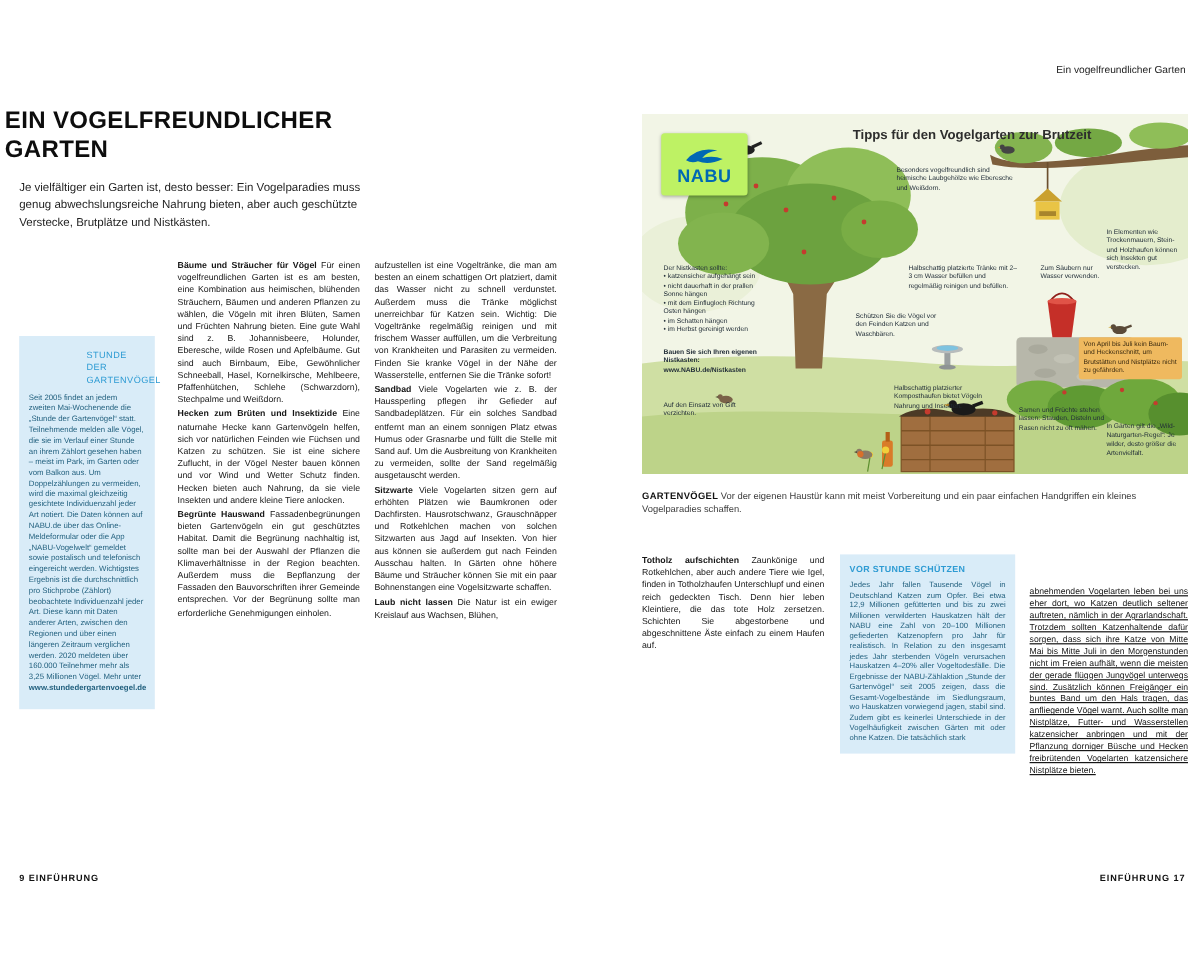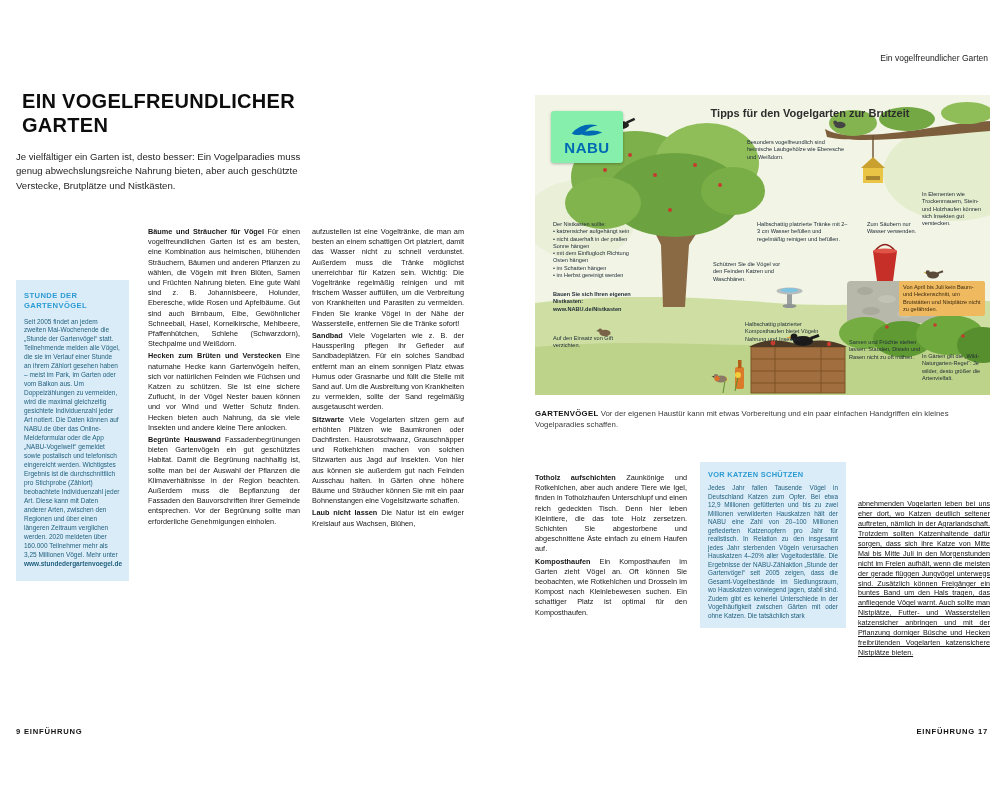--- a/index.html
+++ b/index.html
@@ -9,45 +9,45 @@
     font-family: "Liberation Sans", sans-serif;
     position: relative;
     overflow: hidden;
     color: #1a1a1a;
   }
   .abs { position: absolute; }
 
   .running-header { top: 53px; right: 12px; font-size: 8.5px; color: #222; }
 
   .headline {
-    left: 22px; top: 90px; width: 320px;
+    left: 4px; top: 90px; width: 320px;
     font-size: 20px; font-weight: 800; line-height: 1.18;
     letter-spacing: .3px; color: #0d0d0d; white-space: pre-line;
   }
   .intro { left: 16px; top: 150px; width: 300px; font-size: 9.6px; line-height: 1.5; color: #1f1f1f; }
 
   .infobox { left: 16px; top: 280px; width: 113px; background: #d9ecf8; padding: 11px 8px 12px 8px; }
-  .infobox-title { font-size: 7.6px; font-weight: bold; color: #2d9bd3; letter-spacing: .4px; line-height: 1.35; margin-bottom: 6px; }
+  .infobox-title { font-size: 7.6px; font-weight: normal; color: #2d9bd3; letter-spacing: .4px; line-height: 1.35; margin-bottom: 6px; margin-left: 48px; }
   .infobox-body { font-size: 6.5px; line-height: 1.38; color: #23617f; }
   .infobox-link { font-size: 6.5px; line-height: 1.38; color: #23617f; font-weight: bold; }
 
-  .col { font-size: 7.3px; line-height: 1.4; color: #161616; text-align: justify; margin-top: 11px; }
+  .col { font-size: 7.3px; line-height: 1.4; color: #161616; text-align: justify; }
   .col1 { left: 148px; top: 216px; width: 152px; }
   .col2 { left: 312px; top: 216px; width: 152px; }
   .col3 { left: 535px; top: 462px; width: 152px; }
   .col5 { left: 858px; top: 488px; width: 132px; font-size: 7.2px; line-height: 1.38; text-decoration: underline; }
   .para { margin-bottom: 2px; }
   .phead { font-weight: bold; }
 
   .infographic { left: 535px; top: 95px; width: 455px; height: 300px; background: #f2f5e6; overflow: hidden; }
   .scene { position: absolute; left: 0; top: 0; }
   .ig-title { position: absolute; left: 105px; top: 12px; width: 340px; text-align: center; font-size: 11px; font-weight: bold; color: #2d2d2d; }
   .nabu-logo {
     position: absolute; left: 16px; top: 16px; width: 72px; height: 52px;
-    background: #86efac; border-radius: 3px; box-shadow: 0 1px 3px rgba(0,0,0,.28);
+    background: #bef264; border-radius: 3px; box-shadow: 0 1px 3px rgba(0,0,0,.28);
     display: flex; flex-direction: column; align-items: center; justify-content: center; gap: 2px;
   }
   .nabu-text { font-size: 15px; font-weight: bold; color: #0069b4; letter-spacing: .5px; line-height: 1; }
   .callout { position: absolute; font-size: 5.6px; line-height: 1.3; color: #222e38; white-space: pre-line; }
   .callout.bold { font-weight: bold; }
   .callout.orange { background: #efb95f; padding: 3px 4px; border-radius: 2px; color: #3a2a10; }
   .c0  { left: 18px;  top: 126px; width: 92px; }
   .c1  { left: 18px;  top: 196px; width: 84px; }
   .c2  { left: 212px; top: 44px;  width: 104px; }
   .c3  { left: 178px; top: 166px; width: 74px; }
@@ -83,21 +83,21 @@
 <aside class="abs infobox">
   <div class="infobox-title">STUNDE DER GARTENVÖGEL</div>
   <div class="infobox-body">
     <span>Seit 2005 findet an jedem zweiten Mai-Wochenende die „Stunde der Gartenvögel“ statt. Teilnehmende melden alle Vögel, die sie im Verlauf einer Stunde an ihrem Zählort gesehen haben – meist im Park, im Garten oder vom Balkon aus. Um Doppelzählungen zu vermeiden, wird die maximal gleichzeitig gesichtete Individuenzahl jeder Art notiert. Die Daten können auf NABU.de über das Online-Meldeformular oder die App „NABU-Vogelwelt“ gemeldet sowie postalisch und telefonisch eingereicht werden. Wichtigstes Ergebnis ist die durchschnittlich pro Stichprobe (Zählort) beobachtete Individuenzahl jeder Art. Diese kann mit Daten anderer Arten, zwischen den Regionen und über einen längeren Zeitraum verglichen werden. 2020 meldeten über 160.000 Teilnehmer mehr als 3,25 Millionen Vögel. Mehr unter</span>
     <span class="infobox-link">www.stundedergartenvoegel.de</span>
   </div>
 </aside>
 
 <div class="abs col col1">
   <p class="para"><b class="phead">Bäume und Sträucher für Vögel</b> <span>Für einen vogelfreundlichen Garten ist es am besten, eine Kombination aus heimischen, blühenden Sträuchern, Bäumen und anderen Pflanzen zu wählen, die Vögeln mit ihren Blüten, Samen und Früchten Nahrung bieten. Eine gute Wahl sind z. B. Johannisbeere, Holunder, Eberesche, wilde Rosen und Apfelbäume. Gut sind auch Birnbaum, Eibe, Gewöhnlicher Schneeball, Hasel, Kornelkirsche, Mehlbeere, Pfaffenhütchen, Schlehe (Schwarzdorn), Stechpalme und Weißdorn.</span></p>
-  <p class="para"><b class="phead">Hecken zum Brüten und Verstecken</b> <span>Eine naturnahe Hecke kann Gartenvögeln helfen, sich vor natürlichen Feinden wie Füchsen und Katzen zu schützen. Sie ist eine sichere Zuflucht, in der Vögel Nester bauen können und vor Wind und Wetter Schutz finden. Hecken bieten auch Nahrung, da sie viele Insekten und andere kleine Tiere anlocken.</span></p>
+  <p class="para"><b class="phead">Hecken zum Brüten und Insektizide</b> <span>Eine naturnahe Hecke kann Gartenvögeln helfen, sich vor natürlichen Feinden wie Füchsen und Katzen zu schützen. Sie ist eine sichere Zuflucht, in der Vögel Nester bauen können und vor Wind und Wetter Schutz finden. Hecken bieten auch Nahrung, da sie viele Insekten und andere kleine Tiere anlocken.</span></p>
   <p class="para"><b class="phead">Begrünte Hauswand</b> <span>Fassadenbegrünungen bieten Gartenvögeln ein gut geschütztes Habitat. Damit die Begrünung nachhaltig ist, sollte man bei der Auswahl der Pflanzen die Klimaverhältnisse in der Region beachten. Außerdem muss die Bepflanzung der Fassaden den Bauvorschriften ihrer Gemeinde entsprechen. Vor der Begrünung sollte man erforderliche Genehmigungen einholen.</span></p>
 </div>
 
 <div class="abs col col2">
   <p class="para"><span>aufzustellen ist eine Vogeltränke, die man am besten an einem schattigen Ort platziert, damit das Wasser nicht zu schnell verdunstet. Außerdem muss die Tränke möglichst unerreichbar für Katzen sein. Wichtig: Die Vogeltränke regelmäßig reinigen und mit frischem Wasser auffüllen, um die Verbreitung von Krankheiten und Parasiten zu vermeiden. Finden Sie kranke Vögel in der Nähe der Wasserstelle, entfernen Sie die Tränke sofort!</span></p>
   <p class="para"><b class="phead">Sandbad</b> <span>Viele Vogelarten wie z. B. der Haussperling pflegen ihr Gefieder auf Sandbadeplätzen. Für ein solches Sandbad entfernt man an einem sonnigen Platz etwas Humus oder Grasnarbe und füllt die Stelle mit Sand auf. Um die Ausbreitung von Krankheiten zu vermeiden, sollte der Sand regelmäßig ausgetauscht werden.</span></p>
   <p class="para"><b class="phead">Sitzwarte</b> <span>Viele Vogelarten sitzen gern auf erhöhten Plätzen wie Baumkronen oder Dachfirsten. Hausrotschwanz, Grauschnäpper und Rotkehlchen machen von solchen Sitzwarten aus Jagd auf Insekten. Von hier aus können sie außerdem gut nach Feinden Ausschau halten. In Gärten ohne höhere Bäume und Sträucher können Sie mit ein paar Bohnenstangen eine Vogelsitzwarte schaffen.</span></p>
   <p class="para"><b class="phead">Laub nicht lassen</b> <span>Die Natur ist ein ewiger Kreislauf aus Wachsen, Blühen,</span></p>
 </div>
 
@@ -237,30 +237,29 @@
   <div class="callout c6">Zum Säubern nur Wasser verwenden.</div>
   <div class="callout c7">In Elementen wie Trockenmauern, Stein- und Holzhaufen können sich Insekten gut verstecken.</div>
   <div class="callout c8 orange">Von April bis Juli kein Baum- und Heckenschnitt, um Brutstätten und Nistplätze nicht zu gefährden.</div>
   <div class="callout c9">Samen und Früchte stehen lassen: Stauden, Disteln und Rasen nicht zu oft mähen.</div>
   <div class="callout c10">Halbschattig platzierter Komposthaufen bietet Vögeln Nahrung und Insekten.</div>
   <div class="callout c11">In Gärten gilt die „Wild-Naturgarten-Regel“: Je wilder, desto größer die Artenvielfalt.</div>
 </div>
 
 <p class="abs caption">
   <span class="caption-lead">GARTENVÖGEL</span>
-  <span>Vor der eigenen Haustür kann mit etwas Vorbereitung und ein paar einfachen Handgriffen ein kleines Vogelparadies schaffen.</span>
+  <span>Vor der eigenen Haustür kann mit meist Vorbereitung und ein paar einfachen Handgriffen ein kleines Vogelparadies schaffen.</span>
 </p>
 
 <div class="abs col col3">
   <p class="para"><b class="phead">Totholz aufschichten</b> <span>Zaunkönige und Rotkehlchen, aber auch andere Tiere wie Igel, finden in Totholzhaufen Unterschlupf und einen reich gedeckten Tisch. Denn hier leben Kleintiere, die das tote Holz zersetzen. Schichten Sie abgestorbene und abgeschnittene Äste einfach zu einem Haufen auf.</span></p>
-  <p class="para"><b class="phead">Komposthaufen</b> <span>Ein Komposthaufen im Garten zieht Vögel an. Oft können Sie beobachten, wie Rotkehlchen und Drosseln im Kompost nach Kleinlebewesen suchen. Ein schattiger Platz ist optimal für den Komposthaufen.</span></p>
 </div>
 
 <aside class="abs catbox">
-  <div class="catbox-title">VOR KATZEN SCHÜTZEN</div>
+  <div class="catbox-title">VOR STUNDE SCHÜTZEN</div>
   <div class="catbox-body">Jedes Jahr fallen Tausende Vögel in Deutschland Katzen zum Opfer. Bei etwa 12,9 Millionen gefütterten und bis zu zwei Millionen verwilderten Hauskatzen hält der NABU eine Zahl von 20–100 Millionen gefiederten Katzenopfern pro Jahr für realistisch. In Relation zu den insgesamt jedes Jahr sterbenden Vögeln verursachen Hauskatzen 4–20% aller Vogeltodesfälle. Die Ergebnisse der NABU-Zählaktion „Stunde der Gartenvögel“ seit 2005 zeigen, dass die Gesamt-Vogelbestände im Siedlungsraum, wo Hauskatzen vorwiegend jagen, stabil sind. Zudem gibt es keinerlei Unterschiede in der Vogelhäufigkeit zwischen Gärten mit oder ohne Katzen. Die tatsächlich stark</div>
 </aside>
 
 <div class="abs col col5">abnehmenden Vogelarten leben bei uns eher dort, wo Katzen deutlich seltener auftreten, nämlich in der Agrarlandschaft. Trotzdem sollten Katzenhaltende dafür sorgen, dass sich ihre Katze von Mitte Mai bis Mitte Juli in den Morgenstunden nicht im Freien aufhält, wenn die meisten der gerade flüggen Jungvögel unterwegs sind. Zusätzlich können Freigänger ein buntes Band um den Hals tragen, das anfliegende Vögel warnt. Auch sollte man Nistplätze, Futter- und Wasserstellen katzensicher anbringen und mit der Pflanzung dorniger Büsche und Hecken freibrütenden Vogelarten katzensichere Nistplätze bieten.</div>
 
 <div class="abs footer footer-left">
   <span class="pagenum">9</span>
   <span>EINFÜHRUNG</span>
 </div>
 <div class="abs footer footer-right">

